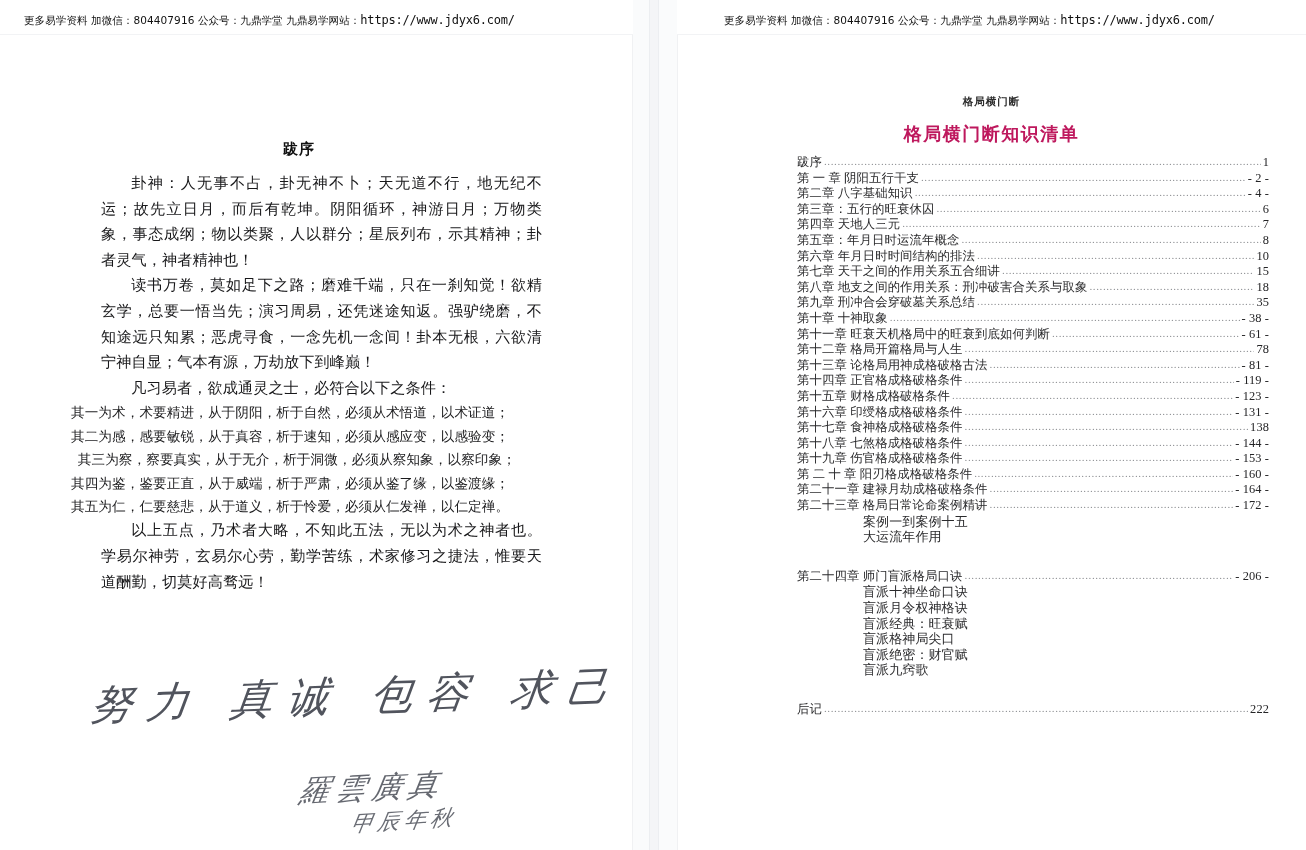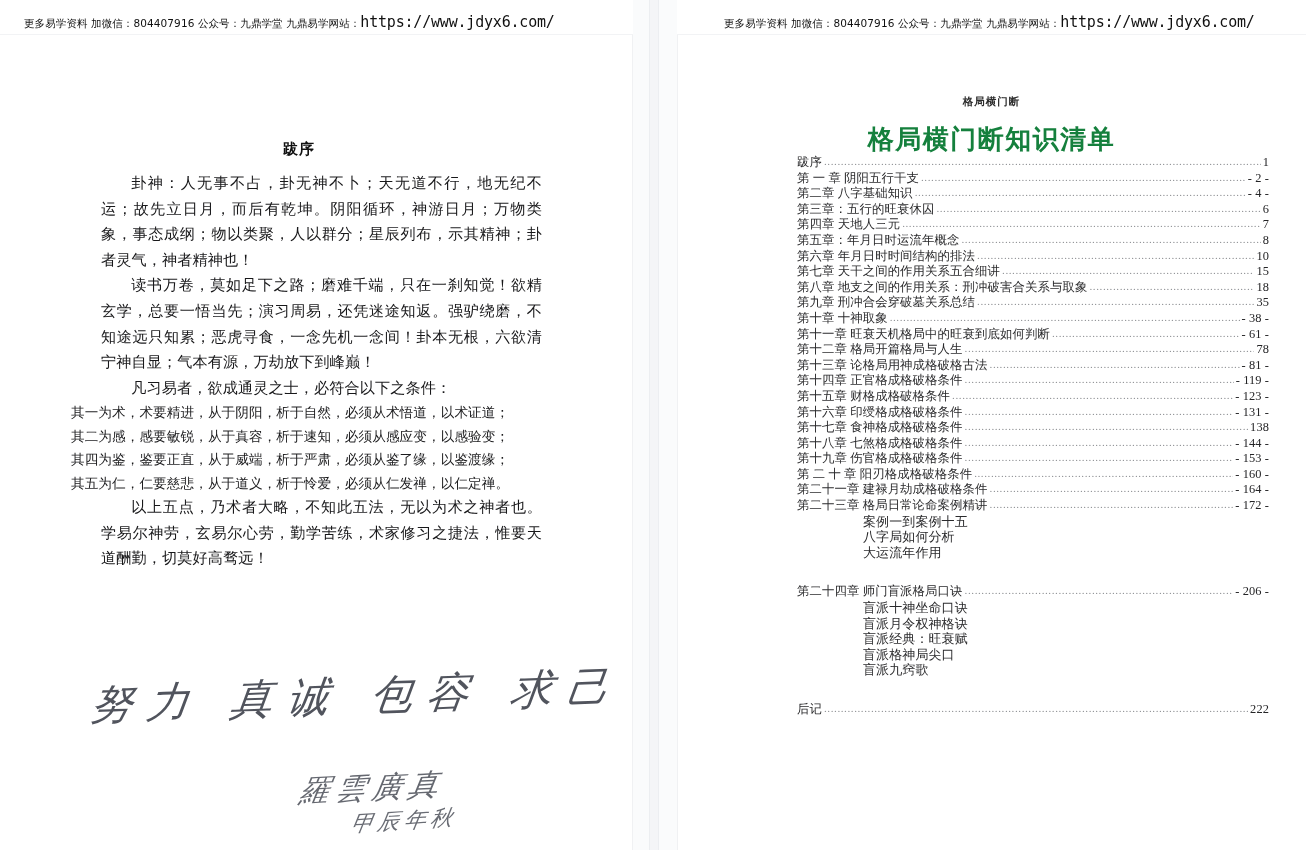--- a/index.html
+++ b/index.html
@@ -62,21 +62,21 @@
     font-family: "DejaVu Sans", "Liberation Sans", sans-serif;
     font-size: 10.5px;
     letter-spacing: 0.1px;
     color: #101010;
     font-weight: 500;
   }
   .wm-left  { left: 24px; }
   .wm-right { left: 47px; }
   .watermark .wm-url {
     font-family: "DejaVu Sans Mono", "Liberation Mono", monospace;
-    font-size: 15px;
+    font-size: 12px;
     letter-spacing: -0.2px;
   }
 
   
   .preface {
     position: absolute;
     left: 56px;
     top: 140px;
     width: 486px;
   }
@@ -153,24 +153,24 @@
     letter-spacing: 1px;
     color: #2c2c2c;
     font-weight: 600;
     font-family: Liberation Serif, serif;
   }
   .toc-title {
     position: absolute;
     top: 122px;
     left: 0; right: 0;
     text-align: center;
-    font-size: 26px;
+    font-size: 18px;
     font-weight: 700;
     letter-spacing: 1.5px;
-    color: #15803d;
+    color: #be185d;
     font-family: "Liberation Serif", "DejaVu Serif", serif;
   }
   .toc {
     position: absolute;
     left: 120px;
     top: 155px;
     width: 472px;
   }
   .toc-row {
     display: flex;
@@ -215,20 +215,21 @@
 
     <div class="preface">
       <h1 class="preface-title">跋序</h1>
 
       <p class="para indent">卦神：人无事不占，卦无神不卜；天无道不行，地无纪不运；故先立日月，而后有乾坤。阴阳循环，神游日月；万物类象，事态成纲；物以类聚，人以群分；星辰列布，示其精神；卦者灵气，神者精神也！</p>
       <p class="para indent">读书万卷，莫如足下之路；磨难千端，只在一刹知觉！欲精玄学，总要一悟当先；演习周易，还凭迷途知返。强驴绕磨，不知途远只知累；恶虎寻食，一念先机一念间！卦本无根，六欲清宁神自显；气本有源，万劫放下到峰巅！</p>
       <p class="para indent">凡习易者，欲成通灵之士，必符合以下之条件：</p>
 
       <p class="list-line">其一为术，术要精进，从于阴阳，析于自然，必须从术悟道，以术证道；</p>
       <p class="list-line">其二为感，感要敏锐，从于真容，析于速知，必须从感应变，以感验变；</p>
+      <p class="list-line shift">其三为察，察要真实，从于无介，析于洞微，必须从察知象，以察印象；</p>
       <p class="list-line">其四为鉴，鉴要正直，从于威端，析于严肃，必须从鉴了缘，以鉴渡缘；</p>
       <p class="list-line">其五为仁，仁要慈悲，从于道义，析于怜爱，必须从仁发禅，以仁定禅。</p>
 
       <p class="para indent">以上五点，乃术者大略，不知此五法，无以为术之神者也。学易尔神劳，玄易尔心劳，勤学苦练，术家修习之捷法，惟要天道酬勤，切莫好高骛远！</p>
     </div>
 
     <div class="handwriting hw-motto">努力 真诚 包容 求己</div>
     <div class="handwriting hw-sign">羅雲廣真</div>
     <div class="handwriting hw-date">甲辰年秋</div>
   </div>
@@ -357,42 +358,42 @@
         </div>
         <div class="toc-row">
           <span class="toc-label">第二十三章  格局日常论命案例精讲</span>
           <span class="toc-dots">...................................................................................................................................................................................................................................................................</span>
           <span class="toc-page">- 172 -</span>
         </div>
         <div class="toc-row sub">
           <span class="toc-label">案例一到案例十五</span>
         </div>
         <div class="toc-row sub">
-          <span class="toc-label">八字局如何分析</span>
-        </div>
-        <div class="toc-row sub">
           <span class="toc-label">大运流年作用</span>
         </div>
         <div class="toc-gap-lg"></div>
         <div class="toc-row">
           <span class="toc-label">第二十四章    师门盲派格局口诀</span>
           <span class="toc-dots">...................................................................................................................................................................................................................................................................</span>
           <span class="toc-page">- 206 -</span>
         </div>
         <div class="toc-row sub">
           <span class="toc-label">盲派十神坐命口诀</span>
         </div>
         <div class="toc-row sub">
           <span class="toc-label">盲派月令权神格诀</span>
         </div>
         <div class="toc-row sub">
           <span class="toc-label">盲派经典：旺衰赋</span>
         </div>
         <div class="toc-row sub">
           <span class="toc-label">盲派格神局尖口</span>
+        </div>
+        <div class="toc-row sub">
+          <span class="toc-label">盲派绝密：财官赋</span>
         </div>
         <div class="toc-row sub">
           <span class="toc-label">盲派九窍歌</span>
         </div>
         <div class="toc-gap-lg"></div>
         <div class="toc-row">
           <span class="toc-label">后记</span>
           <span class="toc-dots">...................................................................................................................................................................................................................................................................</span>
           <span class="toc-page">222</span>
         </div>

